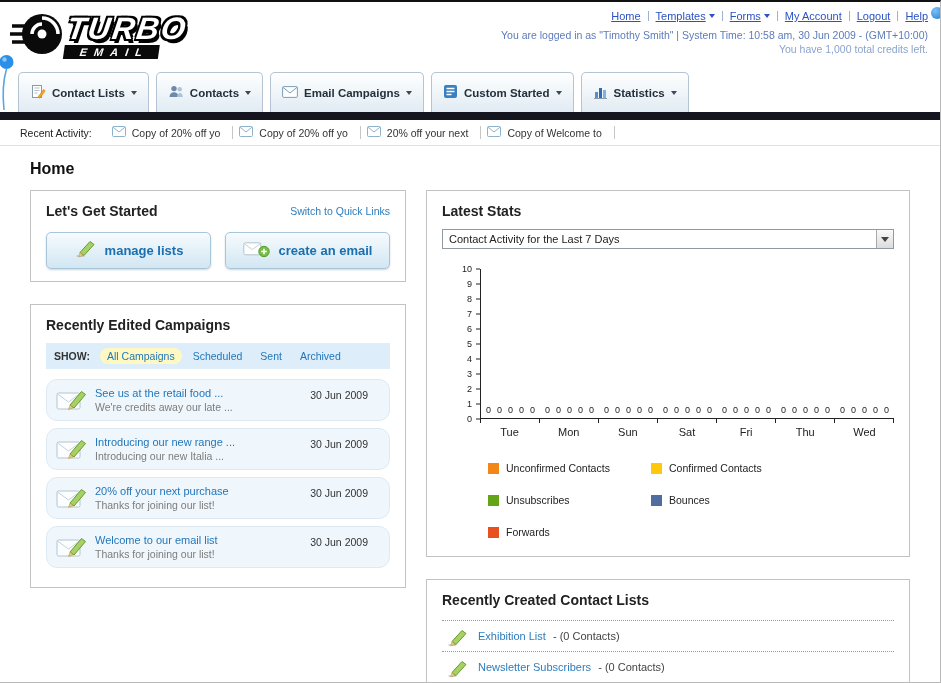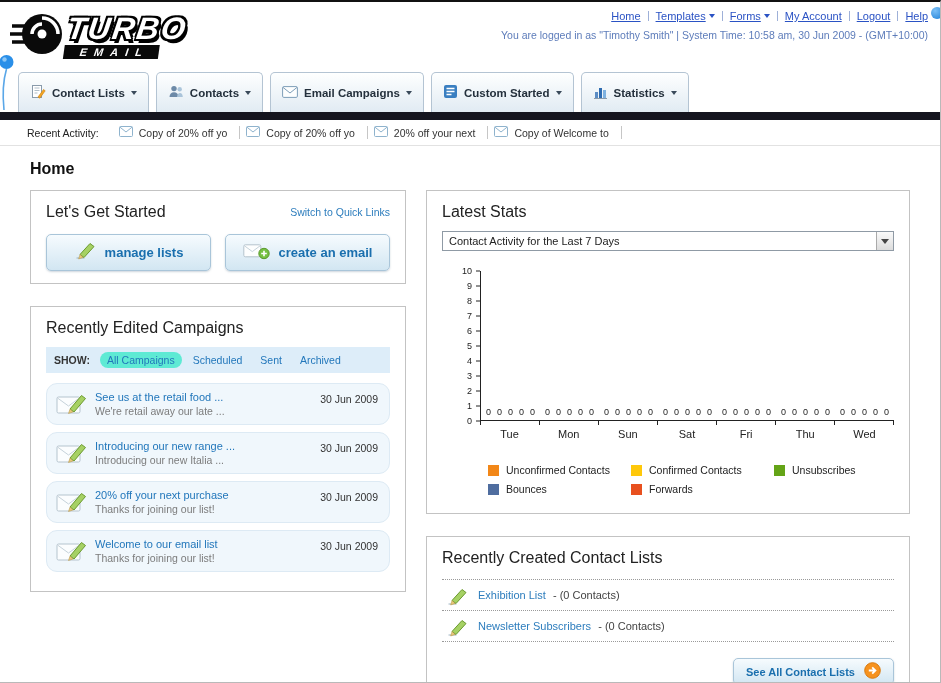--- a/index.html
+++ b/index.html
@@ -30,53 +30,53 @@
 
   
   .tabbar { display: flex; align-items: flex-end; gap: 7px; padding: 8px 0 0 18px; background: #fff; }
   .tab { display: inline-flex; align-items: center; gap: 6px; height: 40px; padding: 0 11px;
     background: linear-gradient(#feffff, #e1ebf3); border: 1px solid #b4c4d3; border-bottom: none;
     border-radius: 5px 5px 0 0; font-size: 11.5px; font-weight: bold; color: #24303c; cursor: pointer; }
   .caret-dark { width: 0; height: 0; border-left: 3.5px solid transparent; border-right: 3.5px solid transparent; border-top: 4px solid #3a4a5a; }
   .darkbar { height: 8px; background: #15151f; }
 
   
-  .activitybar { display: flex; align-items: center; padding: 6px 0 6px 27px; border-bottom: 1px solid #e2e2e2; background: #fff; }
+  .activitybar { display: flex; align-items: center; padding: 6px 0 6px 20px; border-bottom: 1px solid #e2e2e2; background: #fff; }
   .activity-label { font-size: 10.5px; color: #222; margin-right: 14px; }
   .activity-item { display: inline-flex; align-items: center; gap: 6px; font-size: 10.5px; color: #333;
     padding: 0 12px 0 6px; border-right: 1px solid #c6c6c6; cursor: pointer; }
 
   
   .content { padding: 0 30px; }
   .page-title { font-size: 16px; font-weight: bold; color: #111; margin: 14px 0 12px; }
   .columns { display: flex; gap: 20px; align-items: flex-start; }
   .left-col { width: 376px; flex: none; }
   .right-col { flex: 1; min-width: 0; }
   .panel { border: 1px solid #c3c3c3; background: #fff; padding: 12px 15px; margin-bottom: 22px; }
-  .panel-title { font-size: 16px; font-weight: normal; color: #222; }
+  .panel-title { font-size: 14px; font-weight: bold; color: #222; }
 
   
   .gs-header { display: flex; justify-content: space-between; align-items: center; margin-bottom: 13px; }
   .text-link { color: #2d7dbd; font-size: 10.5px; text-decoration: none; cursor: pointer; }
   .gs-buttons { display: flex; gap: 14px; }
   .big-btn { flex: 1; height: 37px; display: flex; align-items: center; justify-content: center; gap: 9px;
     background: linear-gradient(#f6fbfe, #d2e6f2); border: 1px solid #a9c5d9; border-radius: 5px;
     box-shadow: 0 1px 2px rgba(60,90,120,.25); color: #1a6fae; font-weight: bold; font-size: 13px; cursor: pointer; }
 
   
   .filterbar { display: flex; align-items: center; gap: 4px; background: #ddedf9; padding: 5px 8px; margin: 10px 0 10px; font-size: 10.5px; }
   .filter-show { font-weight: bold; color: #333; margin-right: 6px; }
   .filter-link { color: #2277bb; padding: 2px 7px; cursor: pointer; }
-  .filter-link.active { background: #5eead4; border-radius: 8px; }
+  .filter-link.active { background: #fef9c3; border-radius: 8px; }
   .camp-item { position: relative; background: #f0f7fc; border: 1px solid #ddeaf4; border-radius: 11px;
     padding: 7px 96px 7px 48px; margin-bottom: 7px; min-height: 41px; }
   .camp-icon { position: absolute; left: 9px; top: 7px; }
   .camp-title { display: block; color: #2277bb; font-size: 11px; text-decoration: none; margin-bottom: 2px; cursor: pointer; }
   .camp-sub { display: block; color: #7c7c7c; font-size: 10.5px; }
-  .camp-date { position: absolute; right: 11px; top: 9px; font-size: 10.5px; color: #333; }
+  .camp-date { position: absolute; right: 21px; top: 9px; font-size: 10.5px; color: #333; }
   .btn-row { display: flex; justify-content: flex-end; margin-top: 12px; }
   .small-btn { display: inline-flex; align-items: center; gap: 9px; height: 27px; padding: 0 12px;
     background: linear-gradient(#f6fbfe, #d2e6f2); border: 1px solid #a9c5d9; border-radius: 5px;
     box-shadow: 0 1px 2px rgba(60,90,120,.25); color: #1a6fae; font-weight: bold; font-size: 11px; cursor: pointer; }
 
   
   .stats-select { display: flex; align-items: center; justify-content: space-between; border: 1px solid #8f9aa5;
     height: 20px; padding-left: 6px; margin: 10px 0 20px; font-size: 11px; color: #222; background: #fff; cursor: pointer; }
   .select-arrow { width: 17px; height: 18px; display: flex; align-items: center; justify-content: center;
     background: linear-gradient(#fafafa, #dcdcdc); border-left: 1px solid #aaa; }
@@ -87,21 +87,21 @@
   .y-axis { width: 28px; position: relative; height: 150px; flex: none; }
   .ytick { position: absolute; right: 8px; transform: translateY(-50%); font-size: 9px; color: #222; }
   .ytickmark { position: absolute; right: 0; width: 4px; height: 1px; background: #222; transform: translateY(-50%); }
   .plot-wrap { flex: 1; min-width: 0; }
   .plot { position: relative; height: 150px; border-left: 1px solid #222; border-bottom: 1px solid #222; }
   .col-group { position: absolute; bottom: 3px; display: flex; justify-content: center; gap: 6px; font-size: 9px; color: #222; }
   .x-ticks { display: flex; height: 4px; border-left: 1px solid #222; margin-left: 0; }
   .xtick-cell { flex: 1; border-right: 1px solid #222; }
   .x-labels { display: flex; padding-top: 3px; }
   .xlabel-cell { flex: 1; text-align: center; font-size: 11px; color: #222; }
-  .legend { display: flex; flex-wrap: wrap; width: 440px; margin: 24px 0 4px 36px; row-gap: 7px; }
+  .legend { display: flex; flex-wrap: wrap; width: 440px; margin: 24px 0 4px 36px; row-gap: 7px; gap: 20px; }
   .legend-item { width: 143px; display: flex; align-items: center; gap: 7px; font-size: 10.5px; color: #222; }
   .swatch { width: 11px; height: 11px; flex: none; }
 
   
   .cl-items { margin-top: 12px; border-top: 1px dotted #9a9a9a; }
   .cl-item { position: relative; padding: 9px 0 9px 36px; border-bottom: 1px dotted #9a9a9a; font-size: 11px; }
   .cl-icon { position: absolute; left: 4px; top: 7px; }
   .cl-link { color: #2d7dbd; text-decoration: none; cursor: pointer; }
   .cl-suffix { color: #444; margin-left: 4px; }
   .see-all-row { display: flex; justify-content: flex-end; margin-top: 16px; }
@@ -159,20 +159,21 @@
         <span class="nav-sep"></span>
         <a>
             <span>Logout</span>
           </a>
         <span class="nav-sep"></span>
         <a>
             <span>Help</span>
           </a>
       </div>
       <div class="login-info">You are logged in as "Timothy Smith" | System Time: 10:58 am, 30 Jun 2009 - (GMT+10:00)</div>
+      <div class="credits-info">You have 1,000 total credits left.</div>
     </div>
   </div>
 
   <div class="tabbar">
     <div class="tab">
       <span>
         <svg width="16" height="16" viewBox="0 0 16 16">
           <rect x="2.5" y="1.5" width="9" height="12" fill="#fff" stroke="#8a9bab"></rect>
           <path d="M4.5 4h5M4.5 6.5h5M4.5 9h3" stroke="#b0bec9" stroke-width="1"></path>
           <path d="M8 13 L13.5 5.5 L15.2 6.8 L9.8 14.2 Z" fill="#f5a623" stroke="#c77f10" stroke-width="0.6"></path>
@@ -310,21 +311,21 @@
           <div class="camp-item">
             <span class="camp-icon">
               <svg width="32" height="27" viewBox="0 0 32 27">
                 <rect x="1" y="6" width="23" height="16" rx="1.5" fill="#fbfdfe" stroke="#b5c4ce"></rect>
                 <path d="M1.5 7 L12.5 15 L23.5 7" fill="none" stroke="#c5d2da"></path>
                 <path d="M14 18 L25.5 4.5 L29.5 7.5 L18 21 Z" fill="#a6d164" stroke="#6b9a2f"></path>
                 <path d="M14 18 L12.5 22.5 L17 21 Z" fill="#e8c87a" stroke="#b09040" stroke-width="0.5"></path>
               </svg>
             </span>
             <a class="camp-title">See us at the retail food ...</a>
-            <span class="camp-sub">We're retail away our late ...</span>
+            <span class="camp-sub">We're credits away our late ...</span>
             <span class="camp-date">30 Jun 2009</span>
           </div>
 
           <div class="camp-item">
             <span class="camp-icon">
               <svg width="32" height="27" viewBox="0 0 32 27">
                 <rect x="1" y="6" width="23" height="16" rx="1.5" fill="#fbfdfe" stroke="#b5c4ce"></rect>
                 <path d="M1.5 7 L12.5 15 L23.5 7" fill="none" stroke="#c5d2da"></path>
                 <path d="M14 18 L25.5 4.5 L29.5 7.5 L18 21 Z" fill="#a6d164" stroke="#6b9a2f"></path>
                 <path d="M14 18 L12.5 22.5 L17 21 Z" fill="#e8c87a" stroke="#b09040" stroke-width="0.5"></path>

